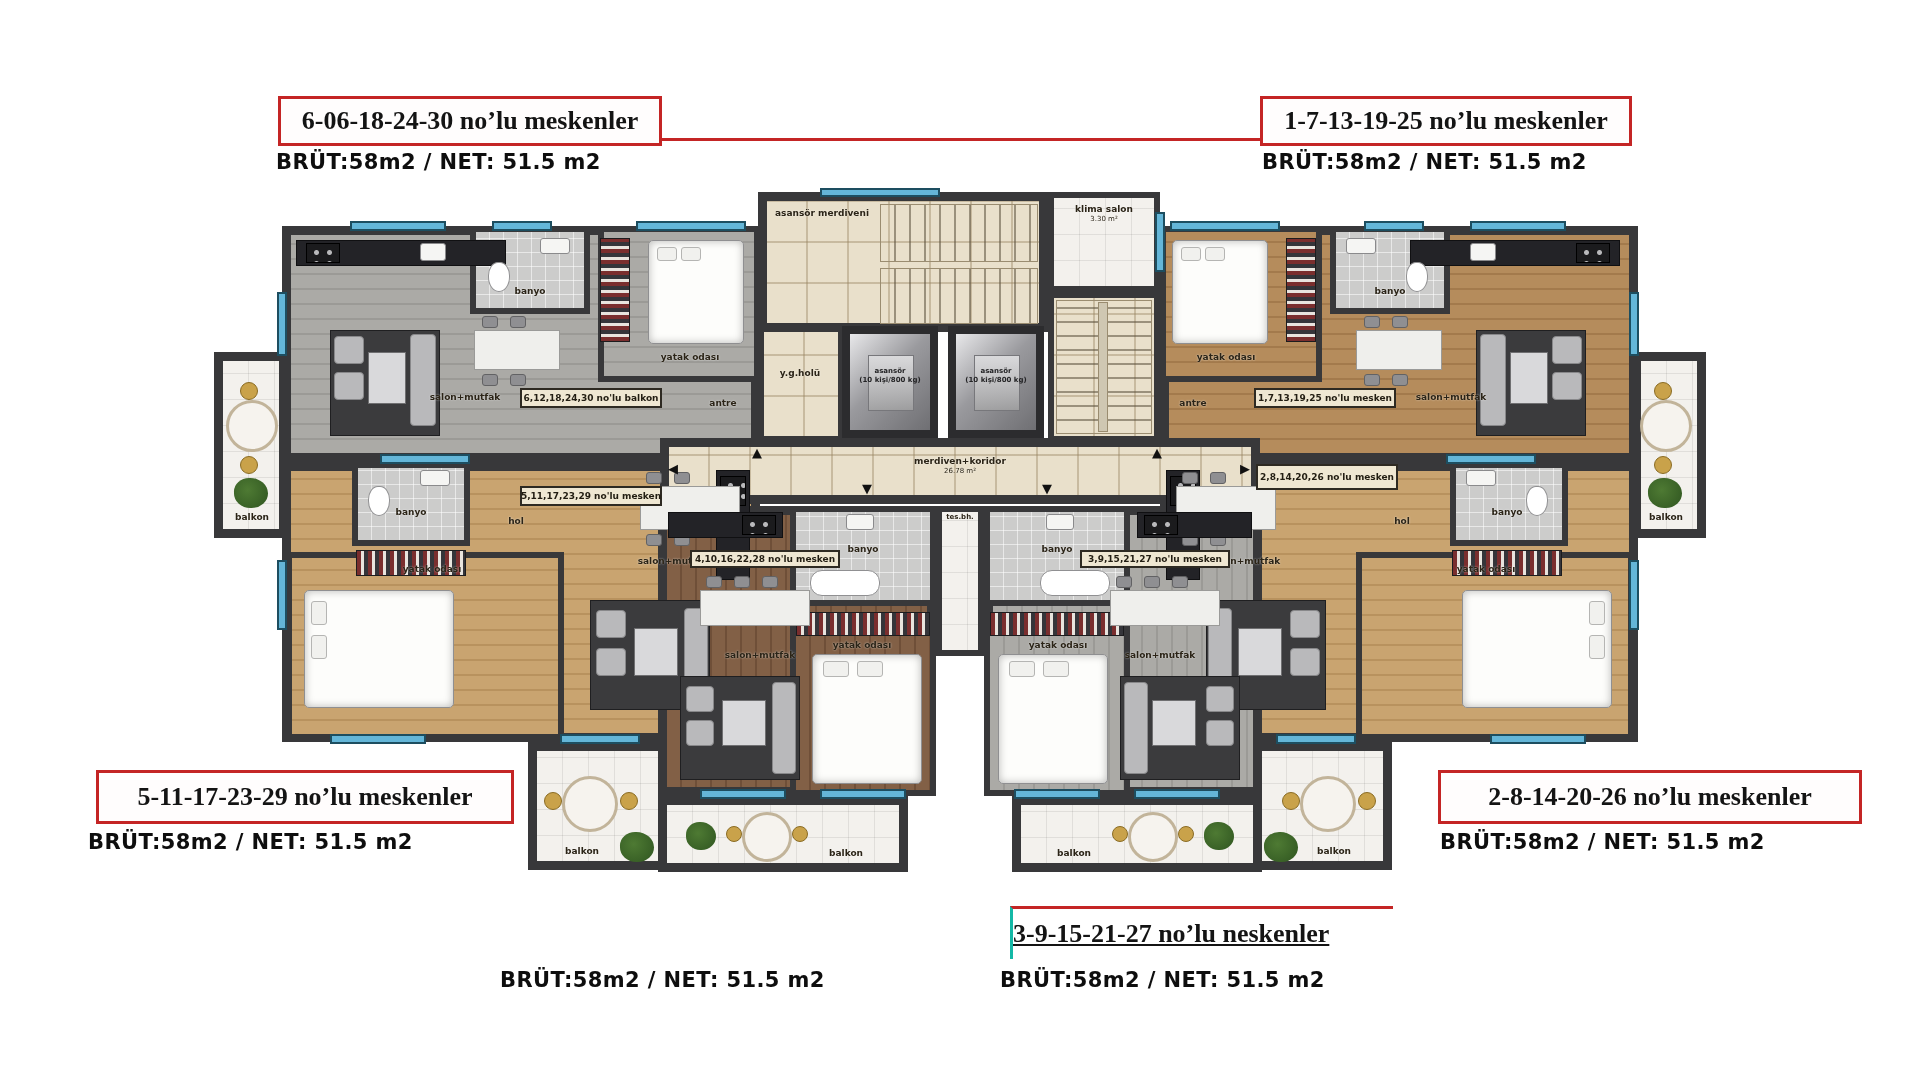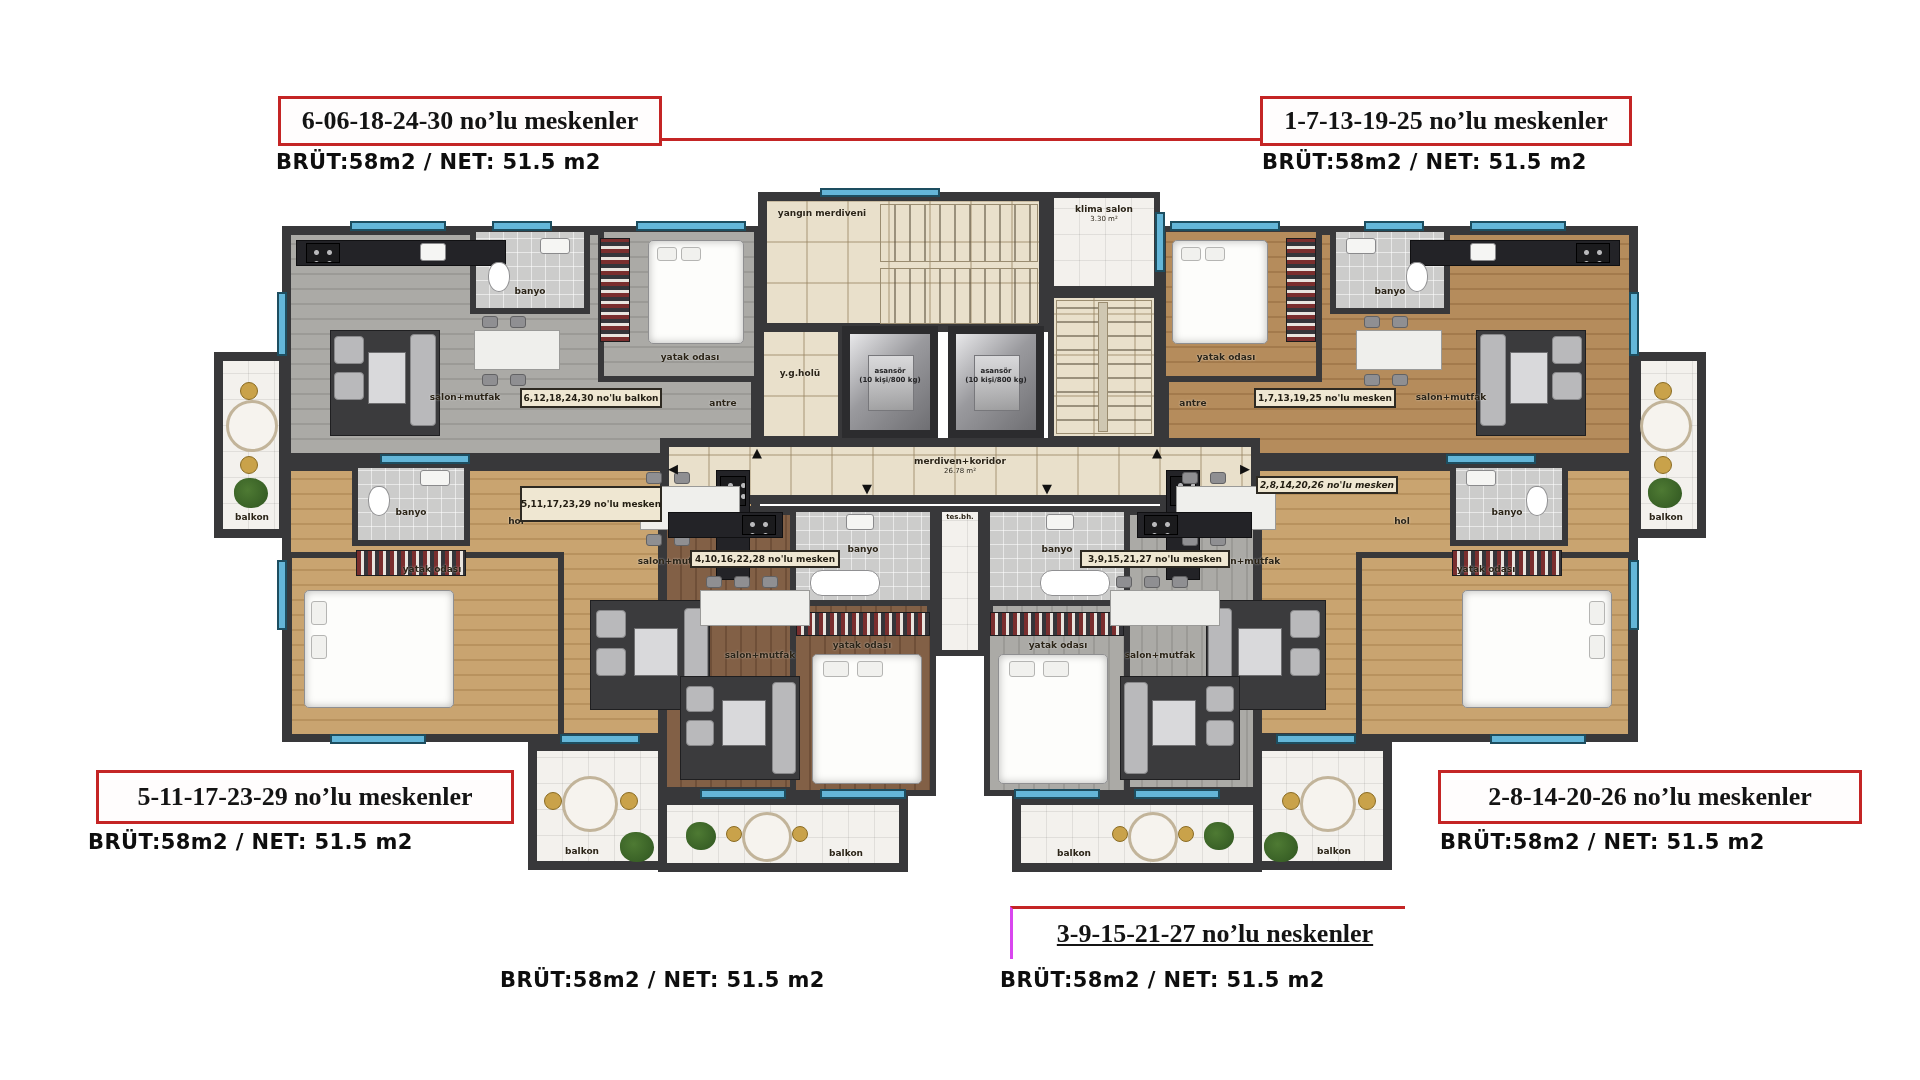--- a/index.html
+++ b/index.html
@@ -4,23 +4,23 @@
 <style>
   html,body{margin:0;padding:0;background:#ffffff;}
   .screen{position:relative;width:1920px;height:1080px;background:#fff;overflow:hidden;
           font-family:"DejaVu Sans",sans-serif;}
   
   .anno-box{position:absolute;border:3px solid #c42525;background:#fffdfd;color:#141414;
             font-family:"Liberation Serif",serif;font-weight:bold;font-size:26px;
             display:flex;align-items:center;justify-content:center;white-space:nowrap;z-index:9;}
   .anno-area{position:absolute;font-family:"DejaVu Sans",sans-serif;font-weight:bold;
              font-size:21px;letter-spacing:.4px;color:#0e0e0e;white-space:nowrap;z-index:9;}
-  .anno-part{position:absolute;border-top:3px solid #c42525;border-left:3px solid #d946ef;
+  .anno-part{position:absolute;border-top:3px solid #c42525;border-left:3px solid #14b8a6;
              color:#141414;font-family:"Liberation Serif",serif;font-weight:bold;font-size:26px;
-             display:flex;align-items:center;justify-content:center;white-space:nowrap;z-index:9;padding-left:12px;}
+             display:flex;align-items:center;justify-content:flex-start;white-space:nowrap;z-index:9;}
   .anno-part span{text-decoration:underline;}
   .red-line{position:absolute;height:3px;background:#c42525;z-index:8;}
   
   .room{position:absolute;border:9px solid #38383a;box-sizing:border-box;z-index:1;}
   .room.inner{border-width:6px;z-index:2;}
   .f-gray{background:repeating-linear-gradient(0deg,#abaaa6 0 13px,#9b9a96 13px 15px);}
   .f-gray-v{background:repeating-linear-gradient(90deg,#abaaa6 0 13px,#9b9a96 13px 15px);}
   .f-wood-light{background:repeating-linear-gradient(0deg,#c9a470 0 13px,#b8925e 13px 15px);}
   .f-wood-mid{background:repeating-linear-gradient(0deg,#b58c5c 0 13px,#a37a4c 13px 15px);}
   .f-wood-dark{background:repeating-linear-gradient(90deg,#826046 0 13px,#6f4f38 13px 15px);}
@@ -155,21 +155,21 @@
   <div class="room marble" style="left:660px;top:438px;width:600px;height:66px;"></div>
   <div class="room inner btile" style="left:936px;top:506px;width:48px;height:150px;"></div>
 
   <span class="arrow" style="left:668px;top:462px;">◀</span>
   <span class="arrow" style="left:1240px;top:462px;">▶</span>
   <span class="arrow" style="left:752px;top:446px;">▲</span>
   <span class="arrow" style="left:1152px;top:446px;">▲</span>
   <span class="arrow" style="left:862px;top:482px;">▼</span>
   <span class="arrow" style="left:1042px;top:482px;">▼</span>
 
-  <div class="rlabel" style="left:770px;top:208px;width:104px;">yangın merdiveni</div>
+  <div class="rlabel" style="left:770px;top:208px;width:104px;">asansör merdiveni</div>
   <div class="rlabel" style="left:760px;top:368px;width:80px;">y.g.holü</div>
   <div class="rlabel" style="left:1052px;top:204px;width:104px;">
     <span>klima salon</span>
     <span class="area">3.30 m²</span>
   </div>
   <div class="rlabel" style="left:878px;top:456px;width:164px;">
     <span>merdiven+koridor</span>
     <span class="area">26.78 m²</span>
   </div>
   <div class="rlabel" style="left:936px;top:512px;width:48px;font-size:7px;">tes.bh.</div>
@@ -242,21 +242,21 @@
   <div class="fur ctable" style="left:634px;top:628px;width:44px;height:48px;"></div>
   <div class="fur sofa" style="left:684px;top:608px;width:24px;height:94px;"></div>
   <div class="fur bed" style="left:304px;top:590px;width:150px;height:118px;">
     <div class="pillow" style="left:6px;top:10px;width:14px;height:22px;"></div>
     <div class="pillow" style="left:6px;top:44px;width:14px;height:22px;"></div>
   </div>
   <div class="rlabel" style="left:366px;top:507px;width:90px;">banyo</div>
   <div class="rlabel" style="left:486px;top:516px;width:60px;">hol</div>
   <div class="rlabel" style="left:608px;top:556px;width:130px;">salon+mutfak</div>
   <div class="rlabel" style="left:372px;top:564px;width:120px;">yatak odası</div>
-  <div class="utag" style="left:520px;top:486px;width:142px;height:36px;">5,11,17,23,29 no'lu mesken</div>
+  <div class="utag" style="left:520px;top:486px;width:142px;height:20px;">5,11,17,23,29 no'lu mesken</div>
 
   <div class="fur toilet" style="left:1526px;top:486px;width:22px;height:30px;"></div>
   <div class="fur sink" style="left:1466px;top:470px;width:30px;height:16px;"></div>
   <div class="fur wardrobe-h" style="left:1452px;top:550px;width:110px;height:26px;"></div>
   <div class="fur kcounter" style="left:1166px;top:470px;width:34px;height:110px;"></div>
   <div class="fur stove" style="left:1170px;top:476px;width:26px;height:30px;"></div>
   <div class="fur dtable" style="left:1176px;top:486px;width:100px;height:44px;"></div>
   <div class="fur dchair" style="left:1182px;top:472px;width:16px;height:12px;"></div>
   <div class="fur dchair" style="left:1210px;top:472px;width:16px;height:12px;"></div>
   <div class="fur dchair" style="left:1182px;top:534px;width:16px;height:12px;"></div>
@@ -267,21 +267,21 @@
   <div class="fur ctable" style="left:1238px;top:628px;width:44px;height:48px;"></div>
   <div class="fur sofa" style="left:1208px;top:608px;width:24px;height:94px;"></div>
   <div class="fur bed" style="left:1462px;top:590px;width:150px;height:118px;">
     <div class="pillow" style="right:6px;top:10px;width:14px;height:22px;"></div>
     <div class="pillow" style="right:6px;top:44px;width:14px;height:22px;"></div>
   </div>
   <div class="rlabel" style="left:1462px;top:507px;width:90px;">banyo</div>
   <div class="rlabel" style="left:1372px;top:516px;width:60px;">hol</div>
   <div class="rlabel" style="left:1180px;top:556px;width:130px;">salon+mutfak</div>
   <div class="rlabel" style="left:1426px;top:564px;width:120px;">yatak odası</div>
-  <div class="utag" style="left:1256px;top:476px;width:142px;height:18px;font-style:italic;">2,8,14,20,26 no'lu mesken</div>
+  <div class="utag" style="left:1256px;top:464px;width:142px;height:26px;">2,8,14,20,26 no'lu mesken</div>
 
   <div class="fur kcounter" style="left:668px;top:512px;width:115px;height:26px;"></div>
   <div class="fur stove" style="left:742px;top:515px;width:34px;height:20px;"></div>
   <div class="fur sink" style="left:846px;top:514px;width:28px;height:16px;"></div>
   <div class="fur tub" style="left:810px;top:570px;width:70px;height:26px;"></div>
   <div class="fur wardrobe-h" style="left:796px;top:612px;width:134px;height:24px;"></div>
   <div class="fur bed" style="left:812px;top:654px;width:110px;height:130px;">
     <div class="pillow" style="left:10px;top:6px;width:24px;height:14px;"></div>
     <div class="pillow" style="left:44px;top:6px;width:24px;height:14px;"></div>
   </div>

